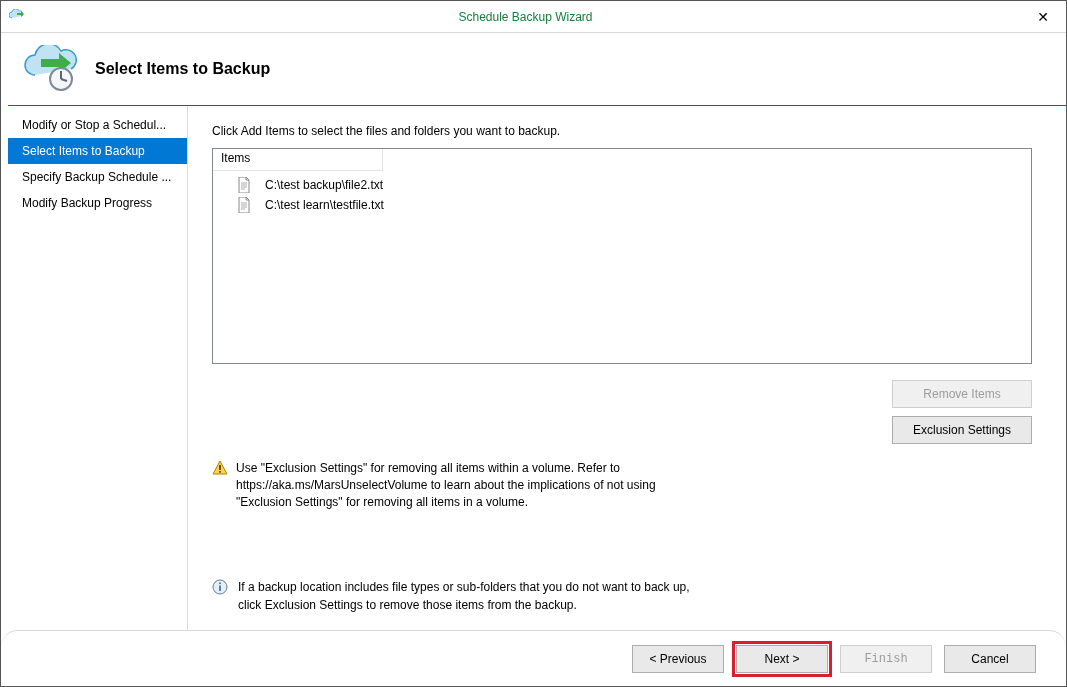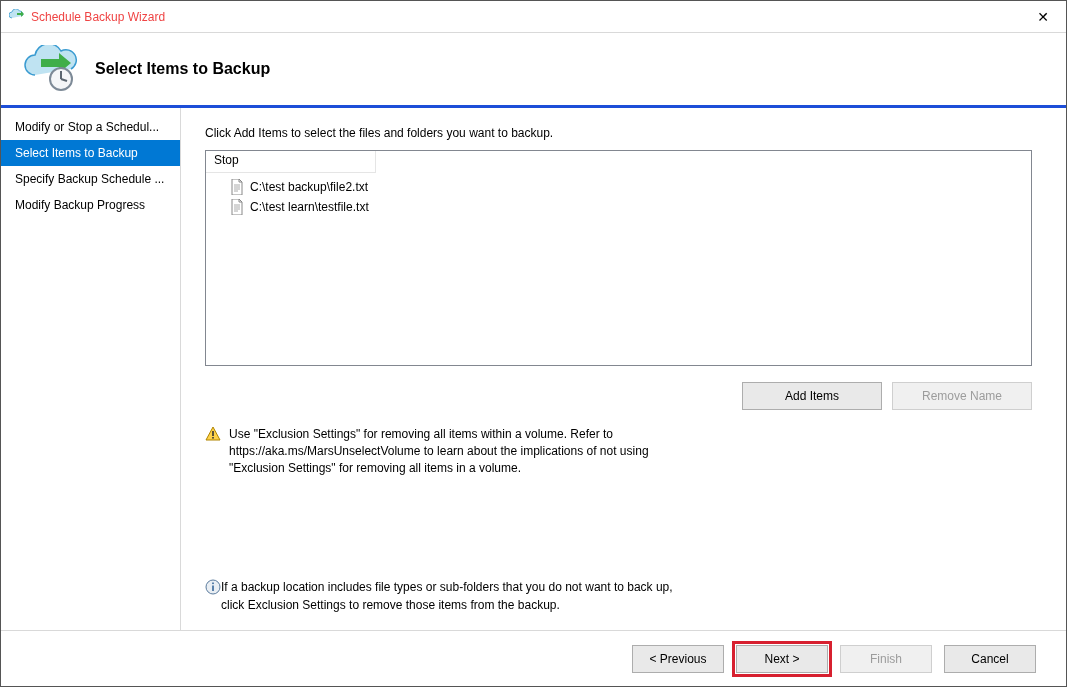--- a/index.html
+++ b/index.html
@@ -1,46 +1,46 @@
 <!DOCTYPE html>
 <html><head>
 <meta charset="utf-8">
 <style>
   * { box-sizing: border-box; }
   html, body { margin:0; padding:0; font-family: "Segoe UI", Tahoma, sans-serif; font-size:12px; color:#000; background:#fff;}
   .window { width:1067px; height:687px; border:1px solid #555; position:relative; display:flex; flex-direction:column; background:#fff;}
   .titlebar { height:32px; border-bottom:1px solid #d9d9d9; display:flex; align-items:center; padding:0 0 0 8px;}
-  .titlebar .title { flex:1; font-size:12px; color:#ef4444;}
+  .titlebar .title { flex:1; font-size:12px; color:#15803d;text-align:center;}
   .titlebar .app-icon { width:16px; height:16px; margin-right:6px; display:flex; align-items:center; justify-content:center;}
   .close-btn { width:46px; height:32px; display:flex; align-items:center; justify-content:center; cursor:default;}
   .close-x { font-size:14px; font-weight:300; line-height:1;}
   .header { height:72px; display:flex; align-items:center; padding:0 20px;}
   .header .logo { width:60px; height:48px; margin-right:14px; position:relative;}
   .header h1 { font-size:16px; font-weight:600; margin:0;}
-  .body { flex:1; display:flex; border-top:3px solid #1d4ed8; min-height:0;}
+  .body { flex:1; display:flex; border-top:1px solid #1d4ed8; min-height:0;margin-left:7px;}
   .sidebar { width:180px; border-right:1px solid #d9d9d9; padding-top:6px;}
   .step { padding:6px 10px 6px 14px; font-size:12px; white-space:nowrap; overflow:hidden; text-overflow:ellipsis; cursor:default;}
   .step.selected { background:#0078d4; color:#fff;}
   .main { flex:1; display:flex; flex-direction:column; padding:18px 34px 10px 24px; position:relative;}
   .instruction { font-size:12px; margin-bottom:10px;}
   .listbox { border:1px solid #828790; height:216px; background:#fff; display:flex; flex-direction:column;}
   .list-header { border-bottom:1px solid #e5e5e5; padding:2px 8px; height:22px; font-size:12px; color:#000; width:170px; border-right:1px solid #e5e5e5;}
   .list-body { padding:4px 0;}
-  .list-item { display:flex; align-items:center; gap:6px; padding:2px 8px 2px 24px; font-size:12px;}
+  .list-item { display:flex; align-items:center; gap:14px; padding:2px 8px 2px 24px; font-size:12px;}
   .file-icon { width:14px; height:16px; display:flex; align-items:center; justify-content:center;}
   .btnrow { display:flex; justify-content:flex-end; gap:10px; margin-top:16px;}
   .btnrow2 { display:flex; justify-content:flex-end; gap:10px; margin-top:8px;}
   button.flat { min-width:140px; height:28px; border:1px solid #adadad; background:#e9e9e9; font-family:inherit; font-size:12px; padding:0 10px; cursor:default;}
   button.flat:disabled { color:#9c9c9c; background:#f0f0f0; border-color:#cfcfcf;}
   .note { display:flex; gap:8px; margin-top:16px; max-width:490px; font-size:12px; line-height:1.4;}
-  .info-note { display:flex; max-width:480px; font-size:12px; line-height:1.45; position:absolute; left:24px; bottom:16px;}
+  .info-note { display:flex; gap:10px; max-width:480px; font-size:12px; line-height:1.45; position:absolute; left:24px; bottom:16px;}
   .icon16 { width:16px; height:16px; flex:0 0 16px;}
-  .footer { height:56px; border-top:1px solid #d9d9d9; display:flex; align-items:center; justify-content:flex-end; padding:0 30px; gap:12px;}
+  .footer { height:56px; border-top:1px solid #d9d9d9; display:flex; align-items:center; justify-content:flex-end; padding:0 30px; gap:12px;border-radius:17px;}
   button.nav { min-width:92px; height:28px; border:1px solid #adadad; background:#e9e9e9; font-family:inherit; font-size:12px; cursor:default;}
-  button.nav:disabled { color:#9c9c9c; background:#f0f0f0; border-color:#cfcfcf;}
+  button.nav:disabled { color:#9c9c9c; background:#f0f0f0; border-color:#cfcfcf;font-family:Liberation Mono, monospace;}
   .nav-highlight { outline:3px solid #d7202f; outline-offset:1px;}
 </style>
 </head>
 <body>
 
 <div class="window">
 
   <div class="titlebar">
     <span class="app-icon">
       <svg width="16" height="16" viewBox="0 0 16 16">
@@ -73,21 +73,21 @@
       <div class="step">Modify or Stop a Schedul...</div>
       <div class="step selected">Select Items to Backup</div>
       <div class="step">Specify Backup Schedule ...</div>
       <div class="step">Modify Backup Progress</div>
     </div>
 
     <div class="main">
       <div class="instruction">Click Add Items to select the files and folders you want to backup.</div>
 
       <div class="listbox">
-        <div class="list-header">Stop</div>
+        <div class="list-header">Items</div>
         <div class="list-body">
           <div class="list-item">
             <span class="file-icon">
               <svg width="14" height="16" viewBox="0 0 14 16">
                   <path d="M2 0 h7 l3 3 v13 h-10 z" fill="#fff" stroke="#888"></path>
                   <path d="M9 0 v3 h3" fill="none" stroke="#888"></path>
                   <line x1="4" y1="6" x2="10" y2="6" stroke="#aaa"></line>
                   <line x1="4" y1="8" x2="10" y2="8" stroke="#aaa"></line>
                   <line x1="4" y1="10" x2="10" y2="10" stroke="#aaa"></line>
                   <line x1="4" y1="12" x2="8" y2="12" stroke="#aaa"></line>
@@ -105,22 +105,24 @@
                   <line x1="4" y1="10" x2="10" y2="10" stroke="#aaa"></line>
                   <line x1="4" y1="12" x2="8" y2="12" stroke="#aaa"></line>
                 </svg>
             </span>
             <span>C:\test learn\testfile.txt</span>
           </div>
         </div>
       </div>
 
       <div class="btnrow">
-        <button class="flat">Add Items</button>
-        <button class="flat" disabled="">Remove Name</button>
+        <button class="flat" disabled="">Remove Items</button>
+      </div>
+      <div class="btnrow2">
+        <button class="flat">Exclusion Settings</button>
       </div>
 
       <div class="note">
         <span class="icon16">
           <svg width="16" height="16" viewBox="0 0 16 16">
               <path d="M8 1 L15 14 H1 Z" fill="#ffd24a" stroke="#b08400"></path>
               <rect x="7.2" y="5" width="1.6" height="5" fill="#333"></rect>
               <rect x="7.2" y="11" width="1.6" height="1.6" fill="#333"></rect>
             </svg>
         </span>

